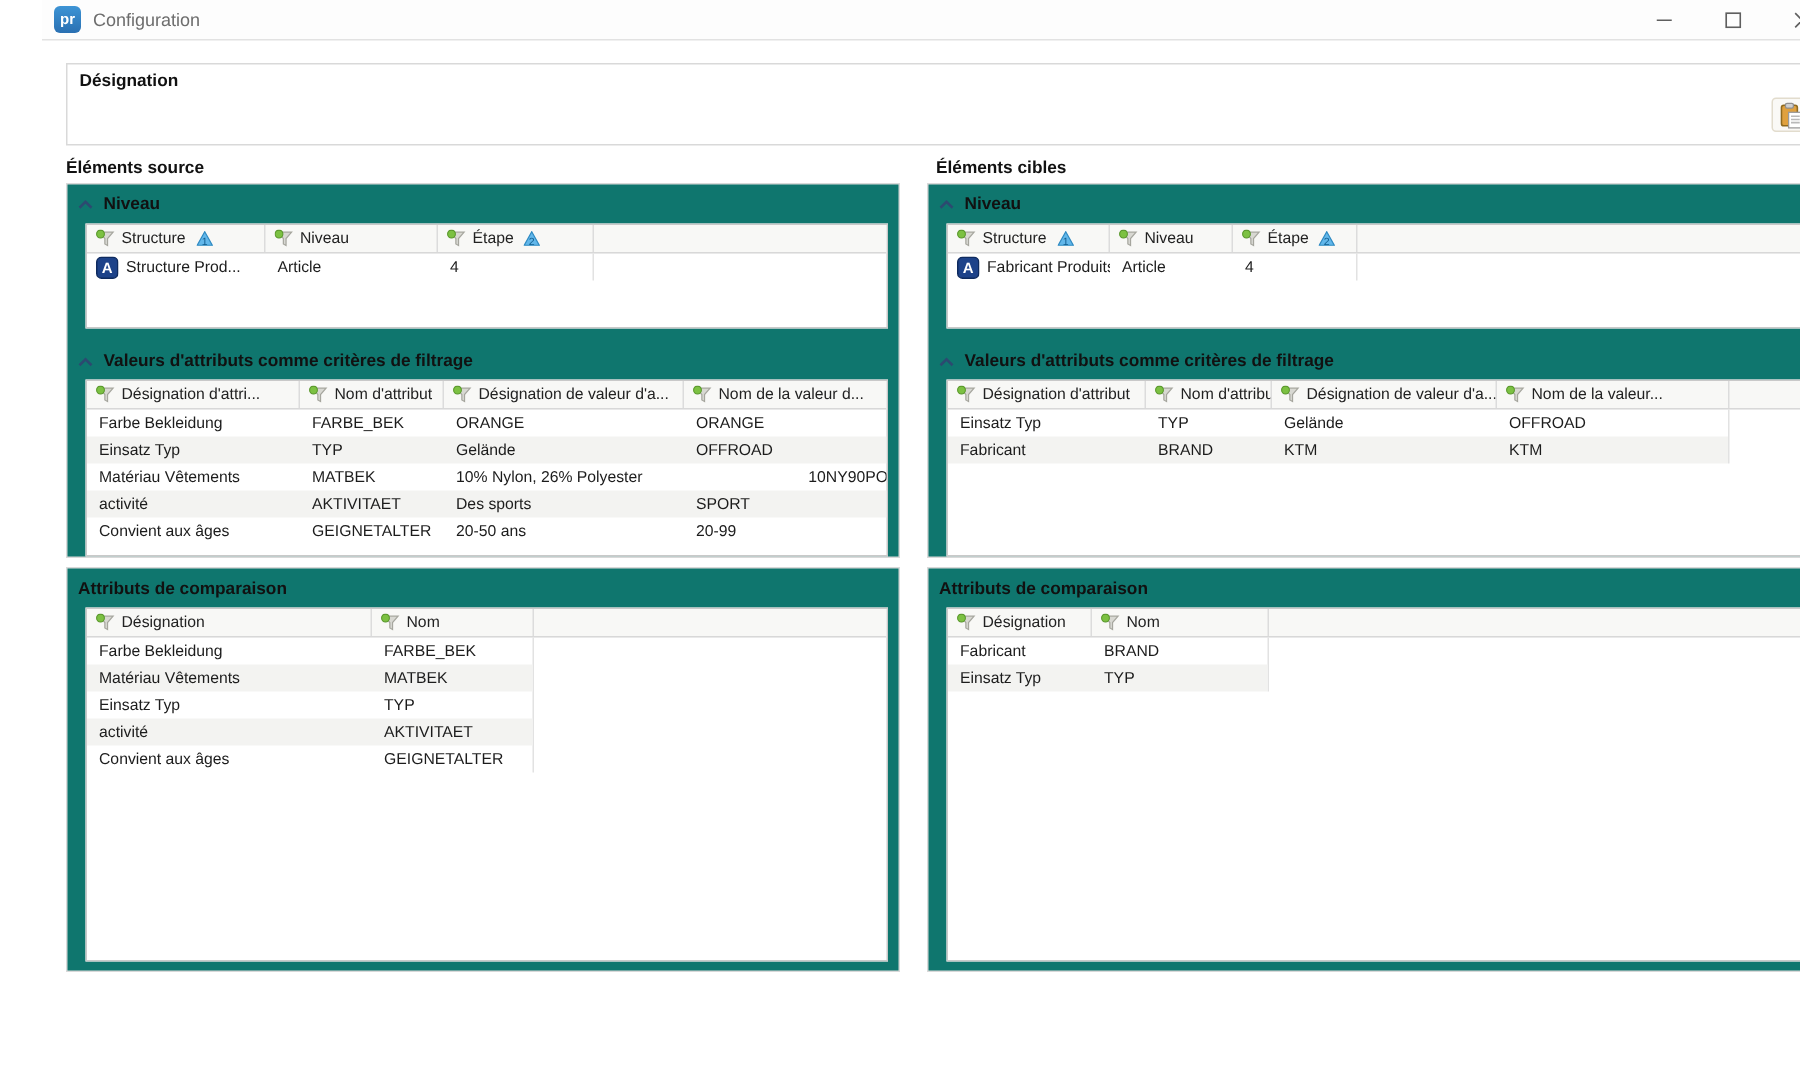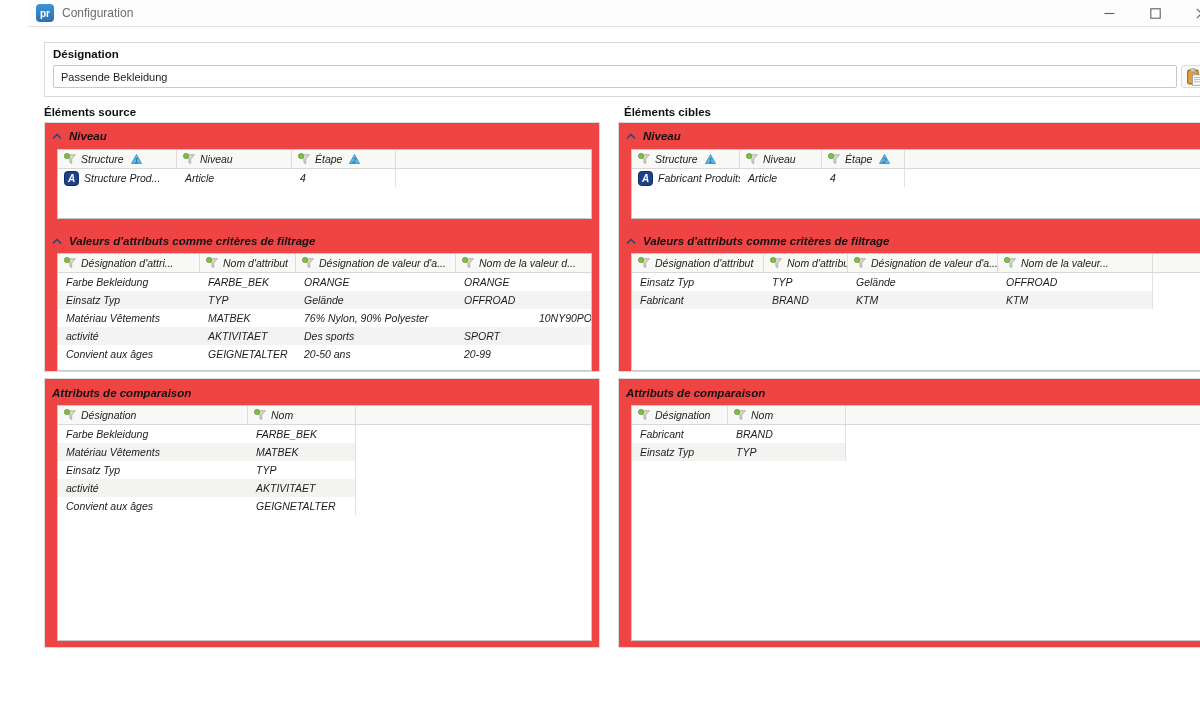--- a/index.html
+++ b/index.html
@@ -25,21 +25,21 @@
       border:1px solid #c9c9c9; border-radius:2px; font-size:11px; padding:0 7px; color:#1c1c1c;
       font-family:"Liberation Sans", sans-serif; background:#fff; }
   #paste-btn { position:absolute; left:1136px; top:22px; width:25px; height:23px;
       border:1px solid #e2dccd; border-radius:3px; background:#faf9f6;
       display:flex; align-items:center; justify-content:center; }
 
   .col-title { position:absolute; font-size:11.5px; font-weight:bold; color:#111; }
   #src-title { left:16px; top:106px; }
   #tgt-title { left:596px; top:106px; }
 
-  .panel { position:absolute; border:1px solid #d9d9d9; background:#ef4444;font-style:italic; }
+  .panel { position:absolute; border:1px solid #d9d9d9; background:#0f766e; }
   #src-p1 { left:16px;  top:122px; width:556px; height:250px; }
   #src-p2 { left:16px;  top:378px; width:556px; height:270px; }
   #tgt-p1 { left:590px; top:122px; width:592px; height:250px; }
   #tgt-p2 { left:590px; top:378px; width:592px; height:270px; }
 
   .sec-hdr { display:flex; align-items:center; height:26px; padding-left:7px; gap:7px;
              font-weight:bold; font-size:11.5px; color:#111; }
   .sec-hdr.second { margin-top:10px; height:24px; }
   .comp-label { padding:8px 0 5px 7px; font-size:11.5px; font-weight:bold; color:#111; height:26px; }
 
@@ -91,21 +91,20 @@
         <svg width="11" height="11" viewBox="0 0 11 11">
             <line x1="0.8" y1="0.8" x2="10.2" y2="10.2" stroke="#5f5f5f" stroke-width="1.1"></line>
             <line x1="10.2" y1="0.8" x2="0.8" y2="10.2" stroke="#5f5f5f" stroke-width="1.1"></line>
           </svg>
       </div>
     </div>
   </div>
 
   <div class="group" id="g-designation">
     <div class="group-label">Désignation</div>
-    <input id="designation-input" type="text" value="Passende Bekleidung" style="">
     <div id="paste-btn">
       <svg width="18" height="18" viewBox="0 0 17 17">
         <rect x="2.5" y="2" width="10" height="13" rx="1.5" fill="#e0a13e" stroke="#8f6a1f"></rect>
         <rect x="5" y="0.8" width="5" height="3" rx="1" fill="#cfcfcf" stroke="#8f8f8f" stroke-width="0.8"></rect>
         <rect x="7" y="6.5" width="8.5" height="9.8" fill="#fff" stroke="#9a9a9a" stroke-width="0.8"></rect>
         <line x1="8.5" y1="9" x2="14" y2="9" stroke="#b9b9b9"></line>
         <line x1="8.5" y1="11" x2="14" y2="11" stroke="#b9b9b9"></line>
         <line x1="8.5" y1="13" x2="14" y2="13" stroke="#b9b9b9"></line>
       </svg>
     </div>
@@ -240,21 +239,21 @@
             </div>
           </div>
           <div class="tr">
             <div class="td" style="width: 142px;">
               <span>Matériau Vêtements</span>
             </div>
             <div class="td" style="width: 96px;">
               <span>MATBEK</span>
             </div>
             <div class="td" style="width: 160px;">
-              <span>76% Nylon, 90% Polyester</span>
+              <span>10% Nylon, 26% Polyester</span>
             </div>
             <div class="td" style="width: 136px; justify-content: flex-end;">
               <span>10NY90PO</span>
             </div>
           </div>
           <div class="tr">
             <div class="td" style="width: 142px;">
               <span>activité</span>
             </div>
             <div class="td" style="width: 96px;">

